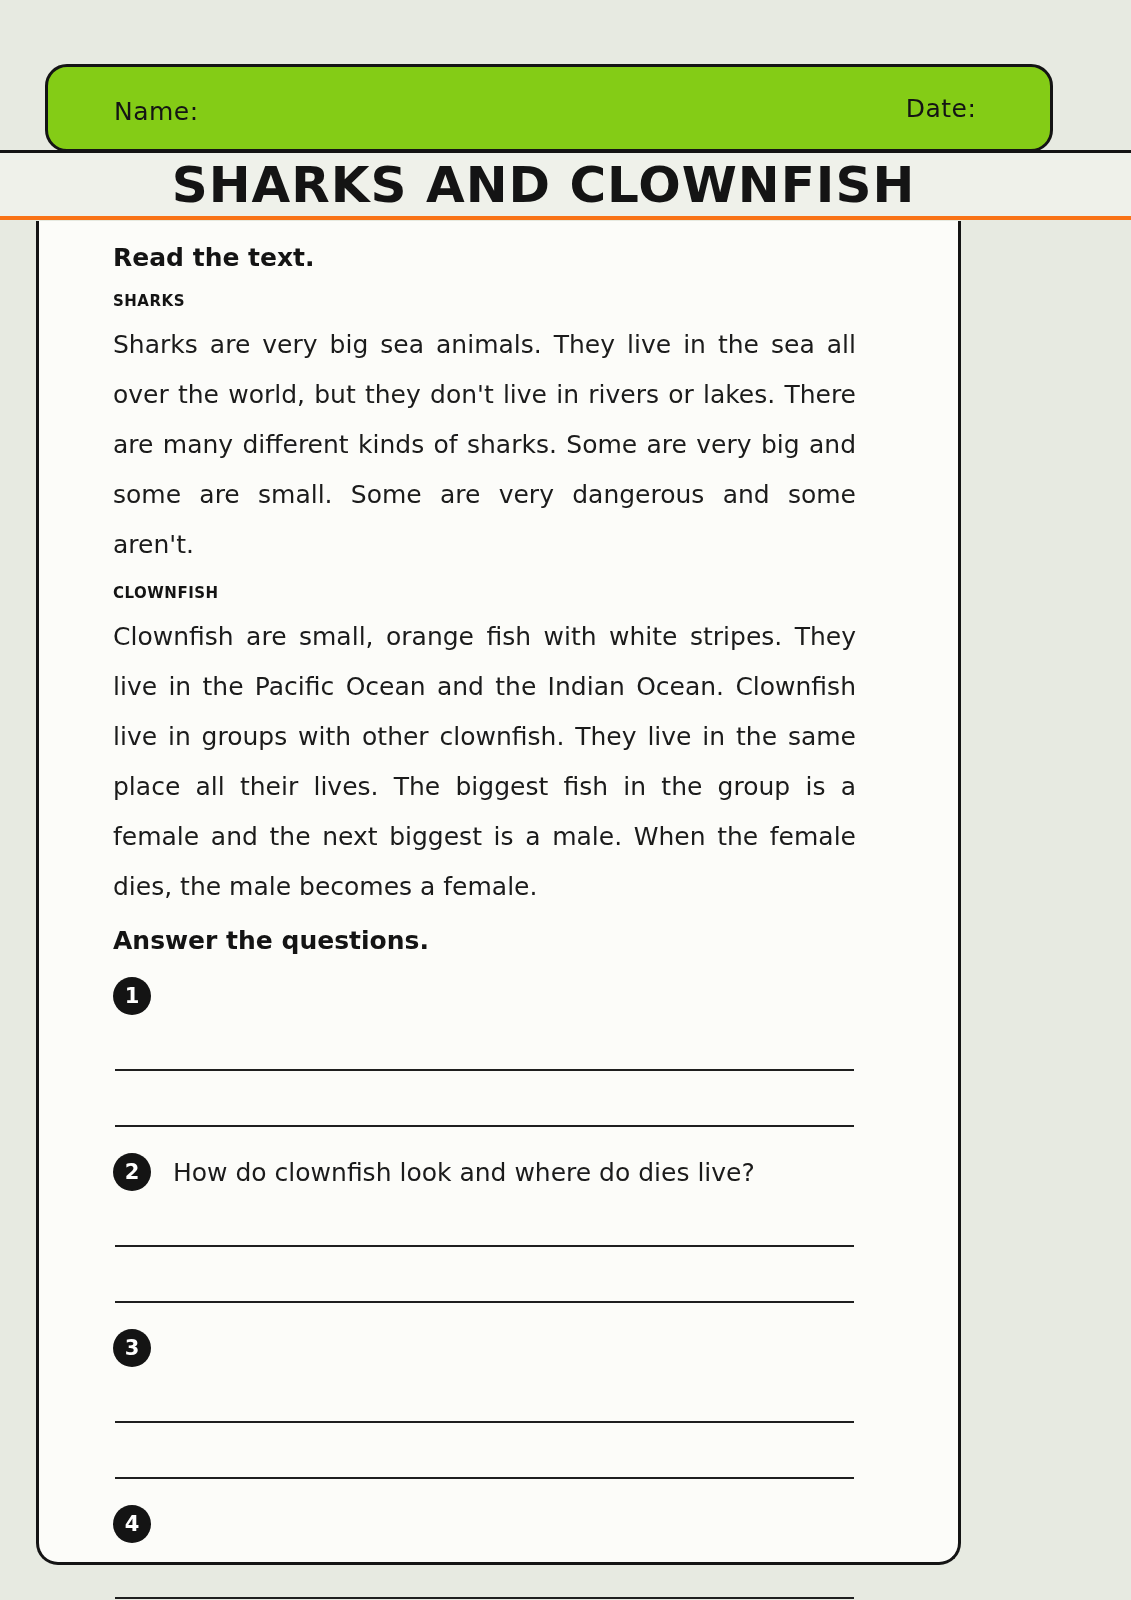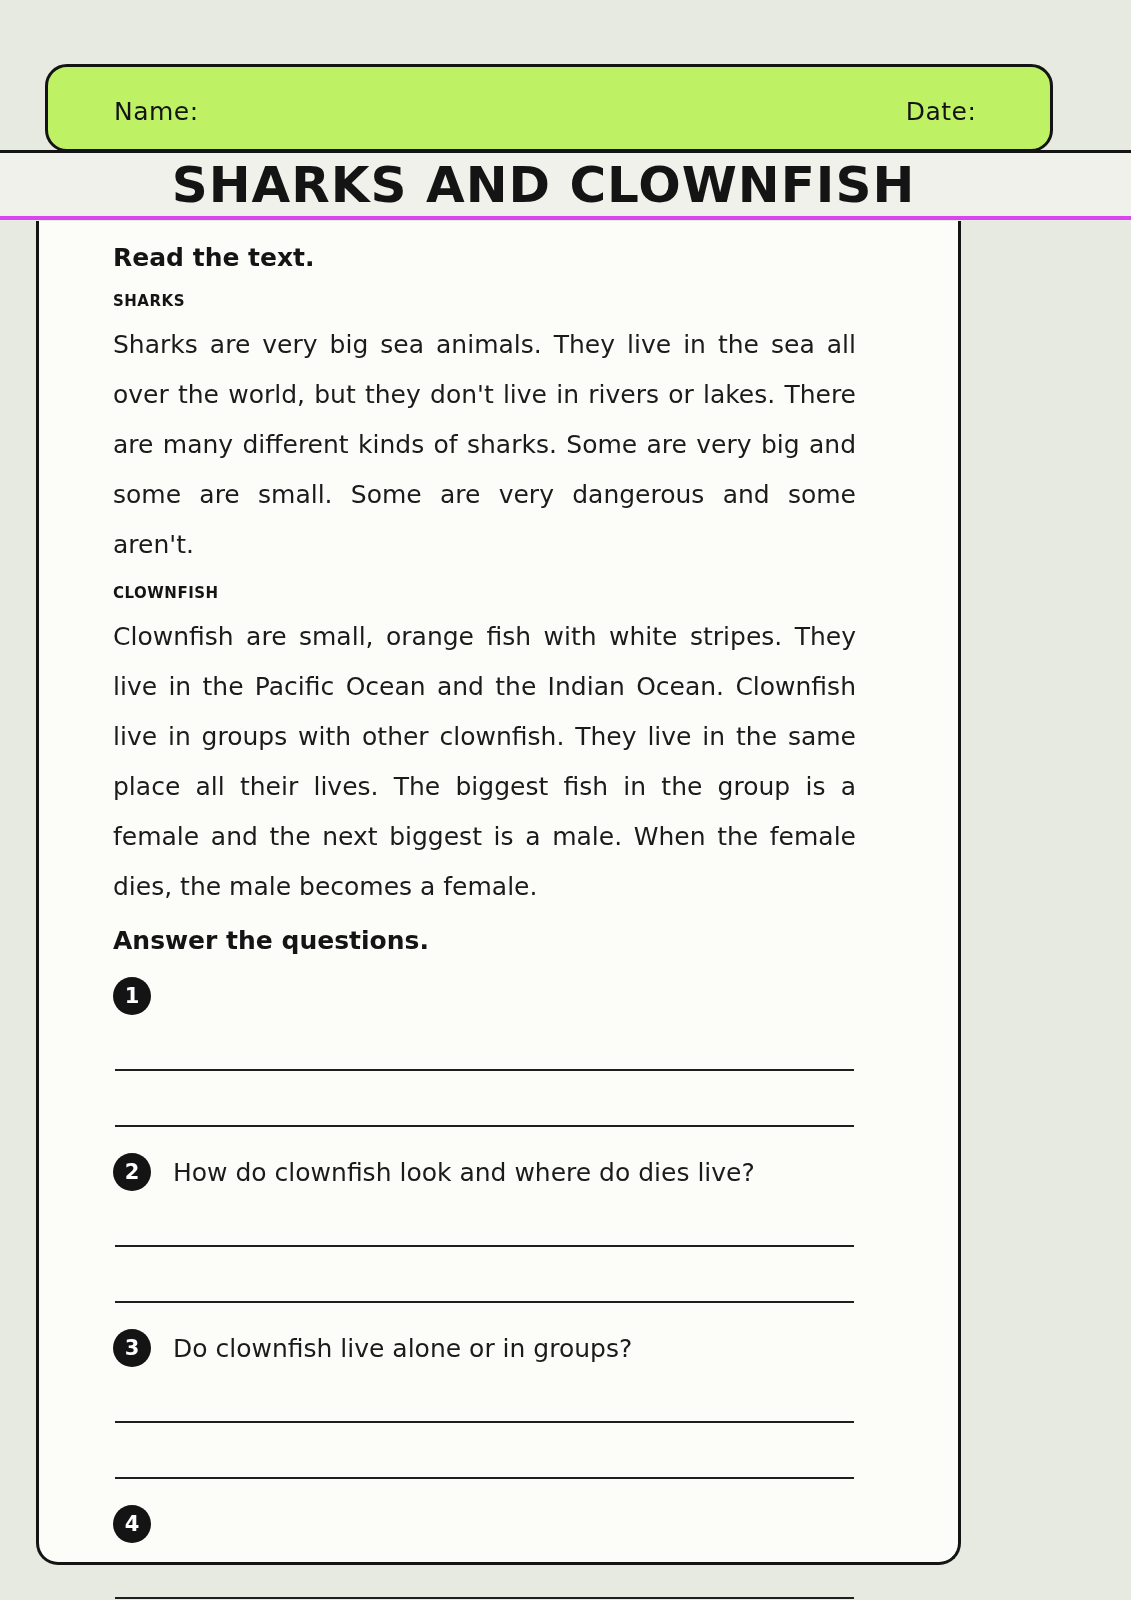--- a/index.html
+++ b/index.html
@@ -21,49 +21,49 @@
 
   
   .name-date-box {
     position: absolute;
     left: 45px;
     top: 64px;
     width: 1008px;
     height: 88px;
     border: 3px solid #141414;
     border-radius: 22px;
-    background: #bef264;
+    background: #84cc16;
     display: flex;
     align-items: center;
     z-index: 2;
   }
   .nd-field {
     display: flex;
     align-items: baseline;
     gap: 12px;
     font-size: 25px;
     letter-spacing: 0.5px;
   }
   .nd-name { margin-left: 66px; }
-  .nd-date { margin-left: 555px; }
+  .nd-date { margin-left: 555px; align-items: center; }
   .write-space {
     display: inline-block;
     width: 140px;
     height: 30px;
   }
 
   
   .title-band {
     position: absolute;
     left: 0;
     top: 150px;
     width: 1131px;
     height: 70px;
     border-top: 3px solid #141414;
-    border-bottom: 4px solid #d946ef;
+    border-bottom: 4px solid #f97316;
     background: #eff1ea;
     display: flex;
     align-items: center;
     justify-content: center;
     z-index: 1;
   }
   .title-band h1 {
     font-size: 50px;
     font-weight: 800;
     letter-spacing: 1px;
@@ -194,21 +194,20 @@
         <div class="q-badge">2</div>
         <div class="q-text">How do clownfish look and where do dies live?</div>
       </div>
       <div class="answer-line"></div>
       <div class="answer-line"></div>
     </div>
 
     <div class="question-block">
       <div class="question-row">
         <div class="q-badge">3</div>
-        <div class="q-text">Do clownfish live alone or in groups?</div>
       </div>
       <div class="answer-line"></div>
       <div class="answer-line"></div>
     </div>
 
     <div class="question-block">
       <div class="question-row">
         <div class="q-badge">4</div>
       </div>
       <div class="answer-line"></div>

